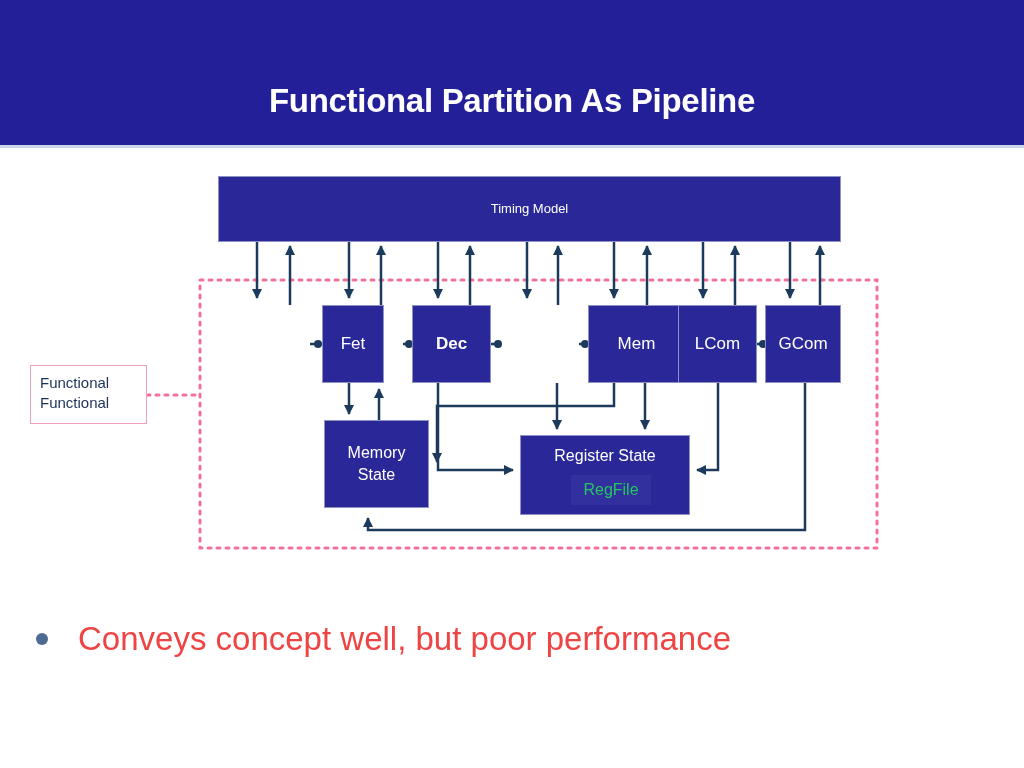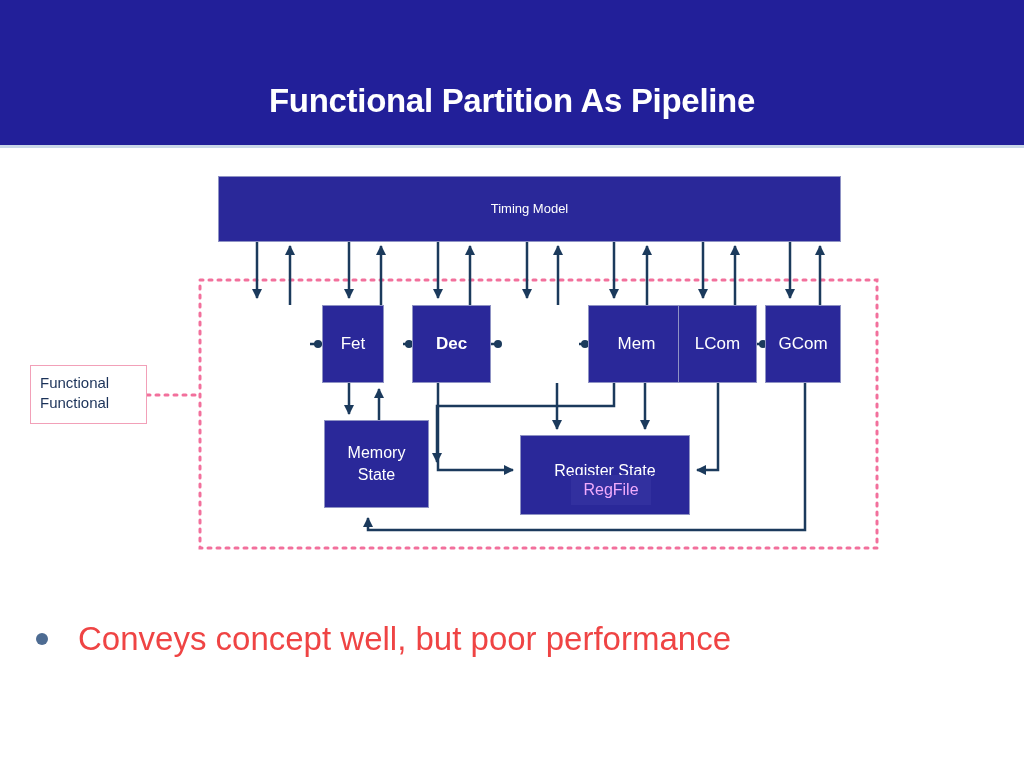--- a/index.html
+++ b/index.html
@@ -101,30 +101,30 @@
     top: 270px;
     width: 105px;
     height: 88px;
   }
   #register-state-box {
     left: 520px;
     top: 285px;
     width: 170px;
     height: 80px;
     justify-content: flex-start;
-    padding-top: 24px;
+    padding-top: 9px;
   }
   #regfile-inner {
     position: absolute;
     left: 50px;
     top: 39px;
     width: 80px;
     height: 30px;
     background: #32309f;
-    color: #f0abfc;
+    color: #22c55e;
     font-size: 16px;
     display: flex;
     align-items: center;
     justify-content: center;
   }
 
   
   #fp-callout {
     position: absolute;
     left: 30px;

